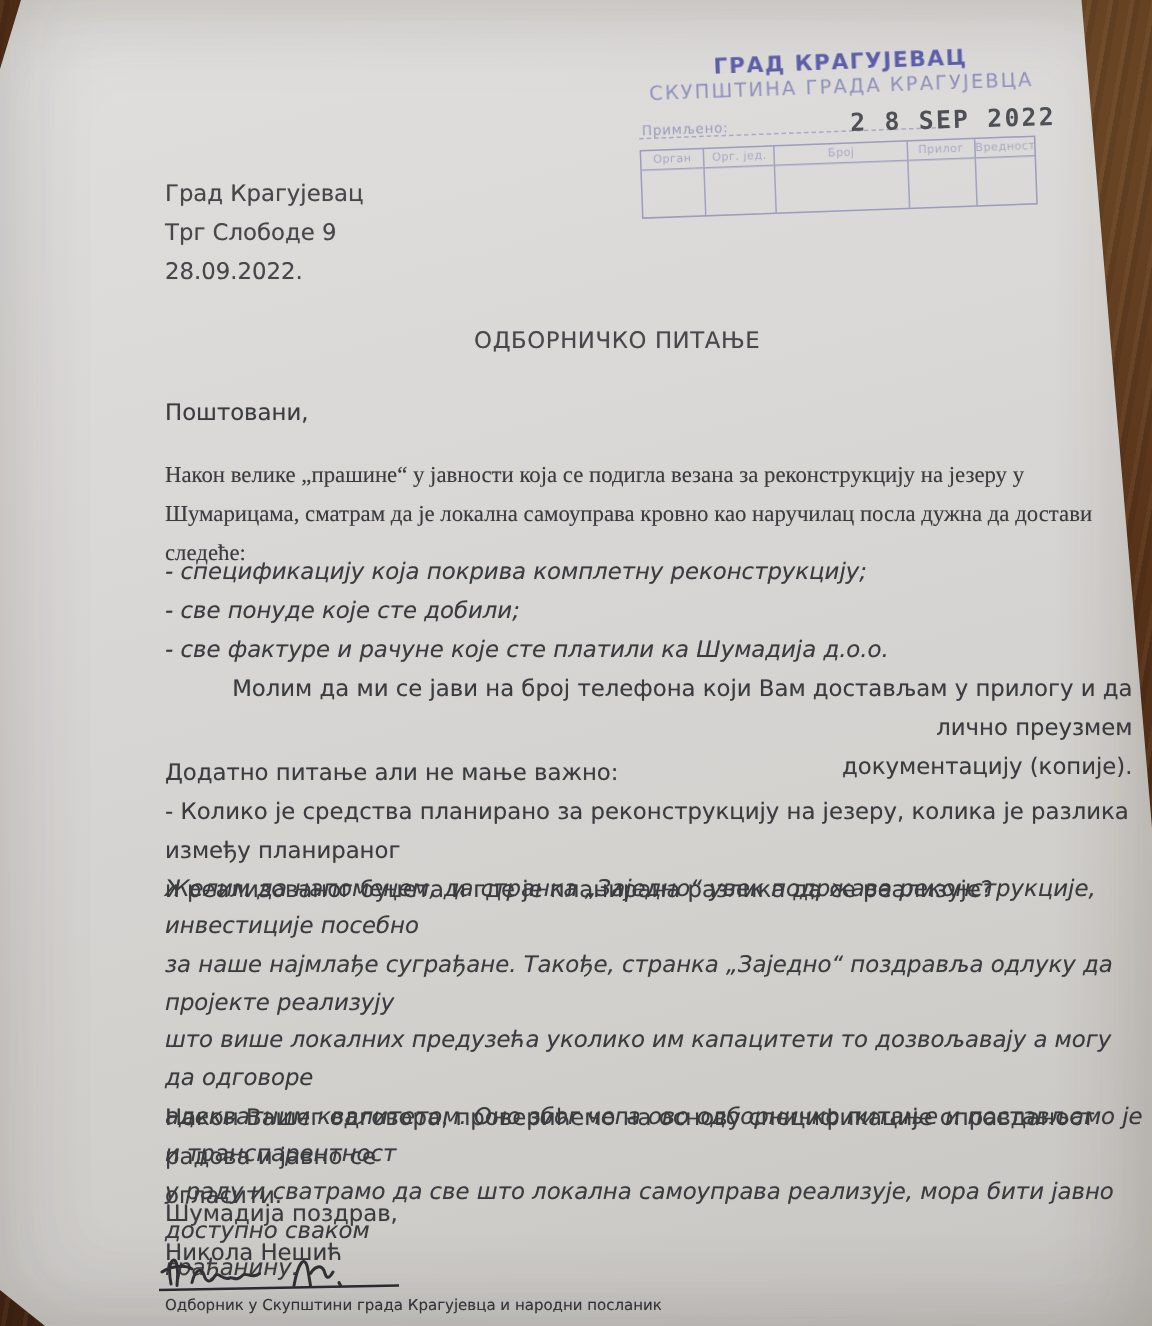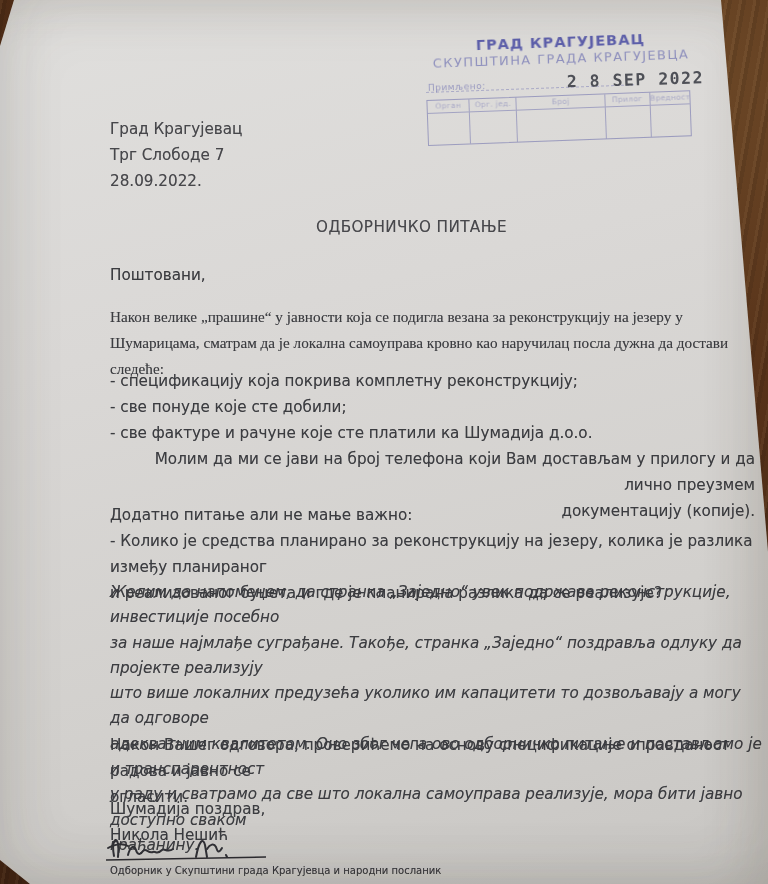--- a/index.html
+++ b/index.html
@@ -68,21 +68,21 @@
   }
   .c1{width:16%;} .c2{width:18%;} .c3{width:34%;} .c4{width:17%;} .c5{width:15%;}
   
   .txt{position:absolute;color:#3b3c40;font-size:15.2px;line-height:26px;
        text-shadow:0 0 0.5px rgba(70,70,75,0.45);}
   .pre{white-space:pre-line;}
   .sender{left:110px;top:116px;color:#47474b;}
   .title{left:94px;top:214px;width:635px;text-align:center;letter-spacing:.4px;color:#48484c;}
   .salutation{left:110px;top:262px;}
   .p-intro{left:110px;top:304px;width:645px;font-family:Liberation Serif, serif;}
-  .req-list{left:110px;top:368px;width:645px;}
+  .req-list{left:110px;top:368px;width:645px;font-style:italic;}
   .p-pickup{left:110px;top:446px;width:645px;text-align:right;}
   .p-add{left:110px;top:502px;width:655px;}
   .p-zaj{left:110px;top:580px;width:655px;line-height:25.3px;font-style:italic;}
   .p-fin{left:110px;top:732px;width:645px;}
   .regards{left:110px;top:796px;}
   .signer-name{left:110px;top:822px;}
   .sig-wrap{position:absolute;left:104px;top:832px;width:210px;height:30px;}
   .role{left:110px;top:858px;width:640px;color:#35363a;font-size:10px;}
 </style>
 </head>
@@ -114,21 +114,21 @@
         <div class="hd">Прилог</div>
       </div>
       <div class="col c5">
         <div class="hd">Вредност</div>
       </div>
     </div>
   </div>
 
   <div class="txt sender">
     <div>Град Крагујевац</div>
-    <div>Трг Слободе 7</div>
+    <div>Трг Слободе 9</div>
     <div>28.09.2022.</div>
   </div>
 
   <div class="txt title">ОДБОРНИЧКО ПИТАЊЕ</div>
 
   <div class="txt salutation">Поштовани,</div>
 
   <div class="txt pre p-intro">Након велике „прашине“ у јавности која се подигла везана за реконструкцију на језеру у
 Шумарицама, сматрам да је локална самоуправа кровно као наручилац посла дужна да достави
 следеће:</div>

